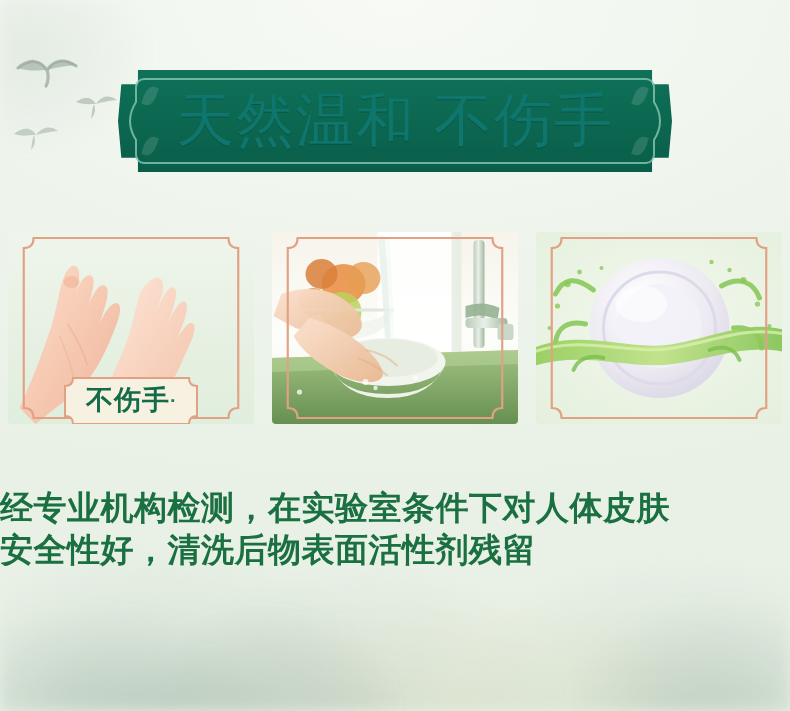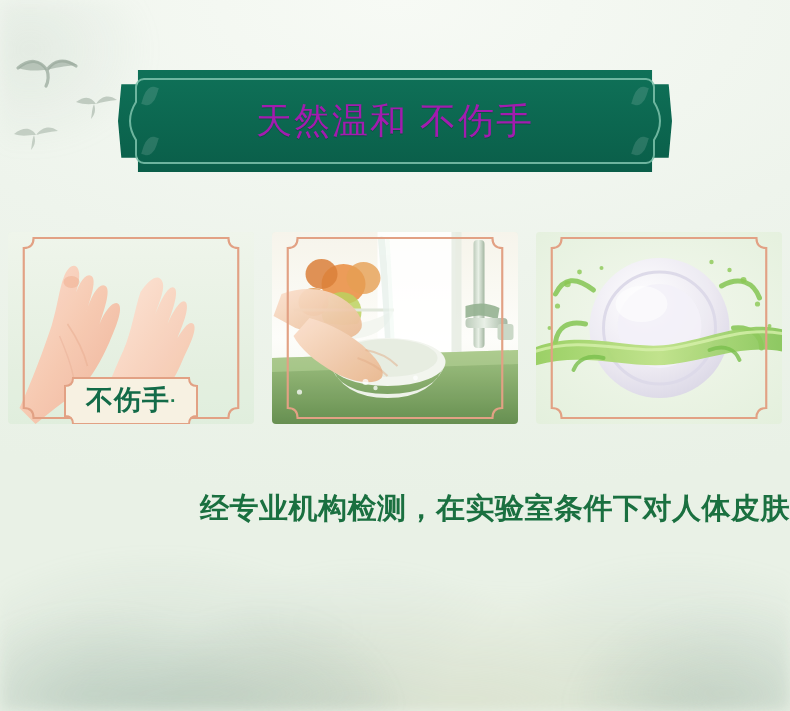--- a/index.html
+++ b/index.html
@@ -57,22 +57,22 @@
       96.4% 100%, 3.6% 100%, 3.6% 86%, 0.6% 86%, 0% 50%, 0.6% 14%, 3.6% 14%);
     clip-path:polygon(
       3.6% 0%, 96.4% 0%, 96.4% 14%, 99.4% 14%, 100% 50%, 99.4% 86%, 96.4% 86%,
       96.4% 100%, 3.6% 100%, 3.6% 86%, 0.6% 86%, 0% 50%, 0.6% 14%, 3.6% 14%);
     border-radius:14px;
   }
   .banner-svg{position:absolute;inset:0;}
   .banner-text{
     position:absolute;inset:0;
     display:flex;align-items:center;justify-content:center;
-    color:#a21caf;
-    font-size:36px;letter-spacing:2px;font-weight:400;
+    color:#0f766e;
+    font-size:58px;letter-spacing:2px;font-weight:400;
     text-shadow:0 1px 0 rgba(0,0,0,.18);
     z-index:3;
     text-align:center;
   }
   .banner-leaf{position:absolute;width:12px;height:20px;background:rgba(255,255,255,.13);
     border-radius:60% 0 60% 0;transform:rotate(18deg);z-index:2;}
 
   
   #cards{position:absolute;left:8px;top:232px;width:774px;height:192px;display:flex;gap:18px;}
   .card{
@@ -96,22 +96,22 @@
   .card-label .lbl-text{
     position:absolute;inset:0;display:flex;align-items:center;justify-content:center;
     color:#136b48;font-size:27px;font-weight:700;letter-spacing:1px;
     padding-bottom:2px;
   }
   .lbl-sup{font-size:11px;vertical-align:super;line-height:1;margin-left:1px;color:#1a7a4e;}
 
   
   #bottom-copy{
     position:absolute;left:0;right:0;top:487px;
-    text-align:right;color:#1a7040;
-    font-size:29px;font-weight:700;line-height:42px;letter-spacing:.5px;
+    text-align:left;color:#1a7040;
+    font-size:33px;font-weight:700;line-height:42px;letter-spacing:.5px;
   }
   #bottom-copy div{white-space:nowrap;}
 </style>
 </head>
 <body>
 
 <div id="bg-layer">
   <div class="bg-base"></div>
   <div class="bg-topwash"></div>
   <div class="bg-wash"></div>
@@ -360,13 +360,14 @@
       <svg viewBox="0 0 243 184" preserveAspectRatio="none">
         <path d="M22 2 H221 q0 10 10 10 V172 q-10 0 -10 10 H22 q0 -10 -10 -10 V12 q10 0 10 -10 Z" fill="none" stroke="#e2a184" stroke-width="2.2"></path>
       </svg>
     </div>
   </div>
 
 </div>
 
 <div id="bottom-copy">
   <div>经专业机构检测，在实验室条件下对人体皮肤</div>
+  <div>安全性好，清洗后物表面活性剂残留</div>
 </div>
 
 </body></html>

